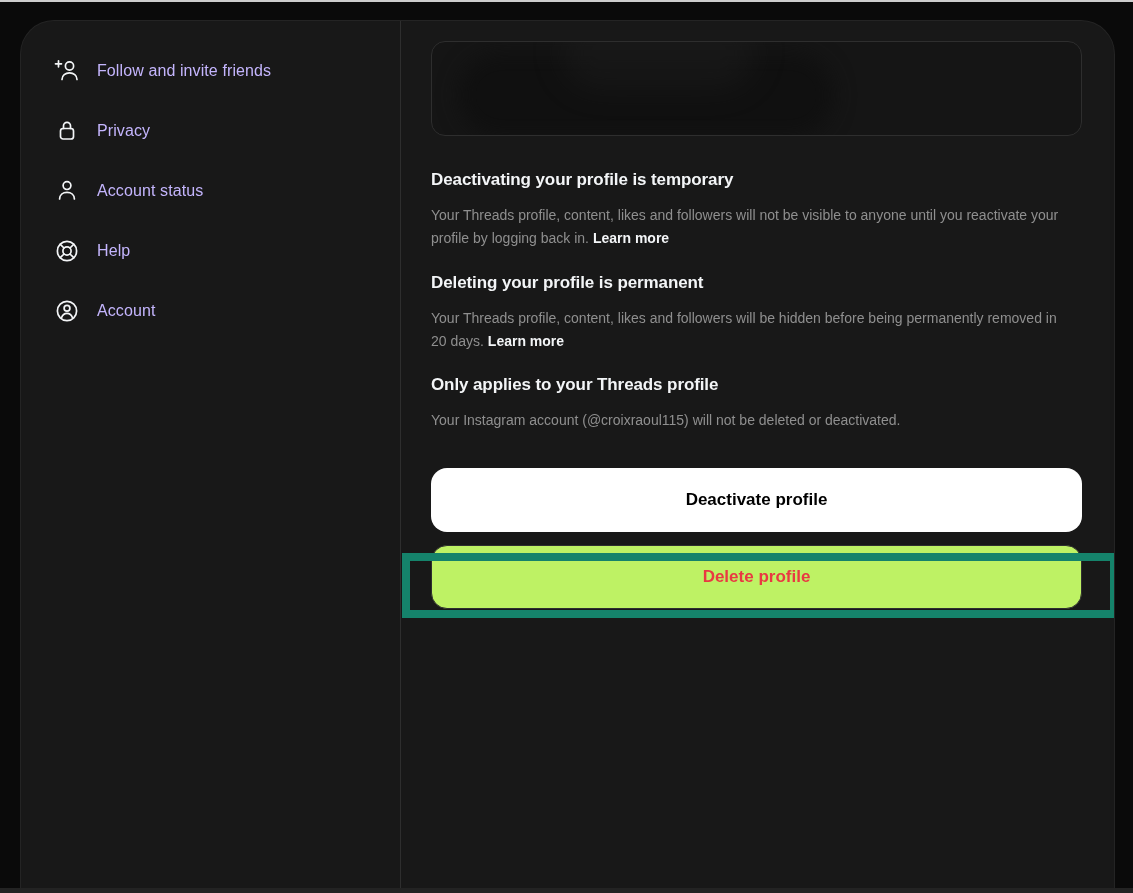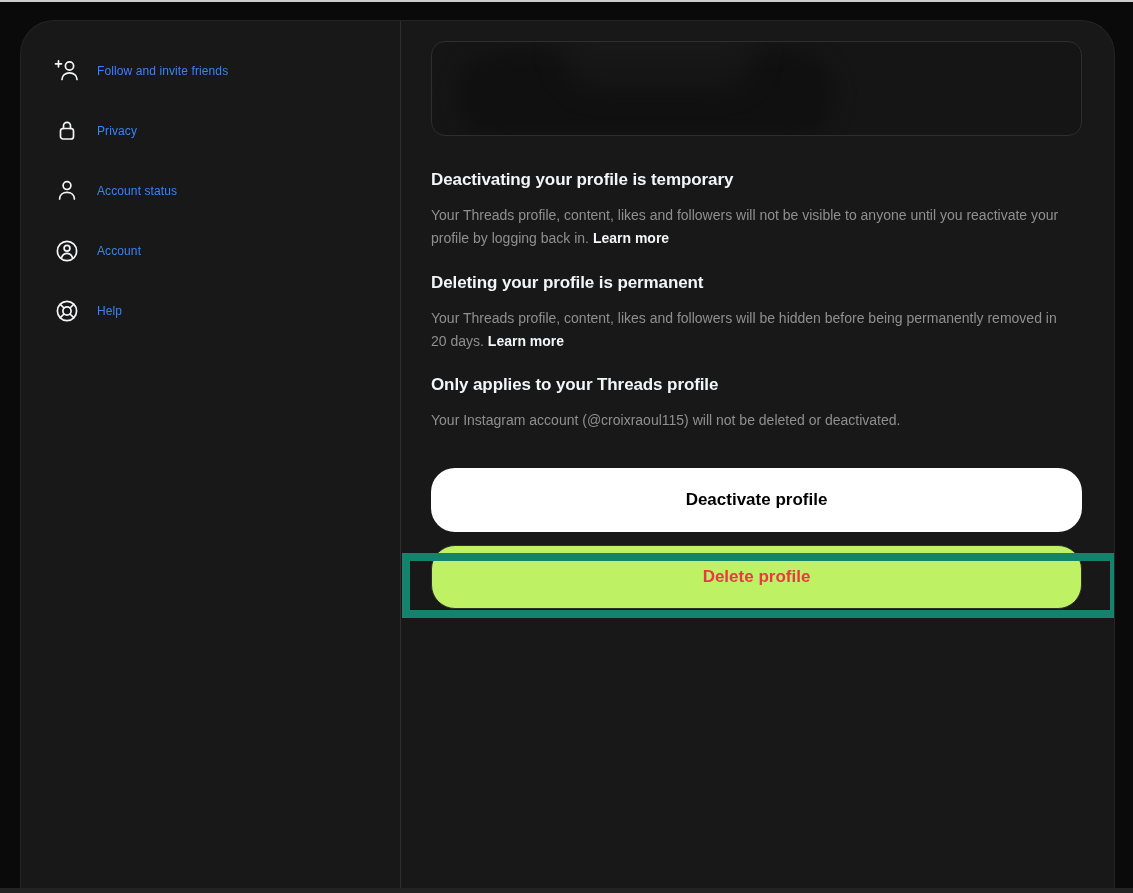--- a/index.html
+++ b/index.html
@@ -42,22 +42,22 @@
     padding-left: 32px;
     cursor: pointer;
   }
   .side-item .icon {
     width: 28px; height: 26px;
     display: flex; align-items: center; justify-content: center;
     flex: 0 0 auto;
   }
   .side-item .icon svg { display: block; }
   .side-label {
-    color: #3b82f6;
-    font-size: 12px;
+    color: #c4b5fd;
+    font-size: 16px;
     letter-spacing: 0.1px;
   }
   .divider {
     width: 1px;
     background: #2e2e2e;
     flex: 0 0 auto;
   }
   
   .content {
     flex: 1 1 auto;
@@ -99,21 +99,21 @@
     color: #f3f5f7;
     font-weight: 600;
     cursor: pointer;
   }
   .s2 { margin-top: 23px; }
   .s3 { margin-top: 22px; }
   .btn {
     display: block;
     width: 100%;
     height: 64px;
-    border-radius: 24px;
+    border-radius: 16px;
     font-family: "Liberation Sans", sans-serif;
     font-size: 17px;
     font-weight: 700;
     text-align: center;
     cursor: pointer;
   }
   .btn-deactivate {
     margin-top: 36px;
     background: #ffffff;
     border: none;
@@ -177,41 +177,41 @@
           <path d="M5.6 21c0-4.2 3.3-6.7 7.4-6.7s7.4 2.5 7.4 6.7"></path>
         </svg>
       </span>
       <span class="side-label">Account status</span>
     </div>
 
     <div class="side-item">
       <span class="icon">
         <svg width="26" height="26" viewBox="0 0 26 26" fill="none" stroke="#f3f5f7" stroke-width="1.7" stroke-linecap="round" stroke-linejoin="round">
           <circle cx="13" cy="13" r="9.6"></circle>
-          <circle cx="13" cy="10.3" r="2.9"></circle>
-          <path d="M7.6 19.6c.9-2.8 2.9-4.3 5.4-4.3s4.5 1.5 5.4 4.3"></path>
-        </svg>
-      </span>
-      <span class="side-label">Account</span>
-    </div>
-
-    <div class="side-item">
-      <span class="icon">
-        <svg width="26" height="26" viewBox="0 0 26 26" fill="none" stroke="#f3f5f7" stroke-width="1.7" stroke-linecap="round" stroke-linejoin="round">
-          <circle cx="13" cy="13" r="9.6"></circle>
           <circle cx="13" cy="13" r="4.1"></circle>
           <line x1="6.3" y1="6.3" x2="10" y2="10"></line>
           <line x1="19.7" y1="6.3" x2="16" y2="10"></line>
           <line x1="6.3" y1="19.7" x2="10" y2="16"></line>
           <line x1="19.7" y1="19.7" x2="16" y2="16"></line>
         </svg>
       </span>
       <span class="side-label">Help</span>
     </div>
 
+    <div class="side-item">
+      <span class="icon">
+        <svg width="26" height="26" viewBox="0 0 26 26" fill="none" stroke="#f3f5f7" stroke-width="1.7" stroke-linecap="round" stroke-linejoin="round">
+          <circle cx="13" cy="13" r="9.6"></circle>
+          <circle cx="13" cy="10.3" r="2.9"></circle>
+          <path d="M7.6 19.6c.9-2.8 2.9-4.3 5.4-4.3s4.5 1.5 5.4 4.3"></path>
+        </svg>
+      </span>
+      <span class="side-label">Account</span>
+    </div>
+
   </nav>
 
   <div class="divider"></div>
 
   <main class="content">
 
     <div class="redacted-box">
       <div class="blob1"></div>
       <div class="blob2"></div>
     </div>

